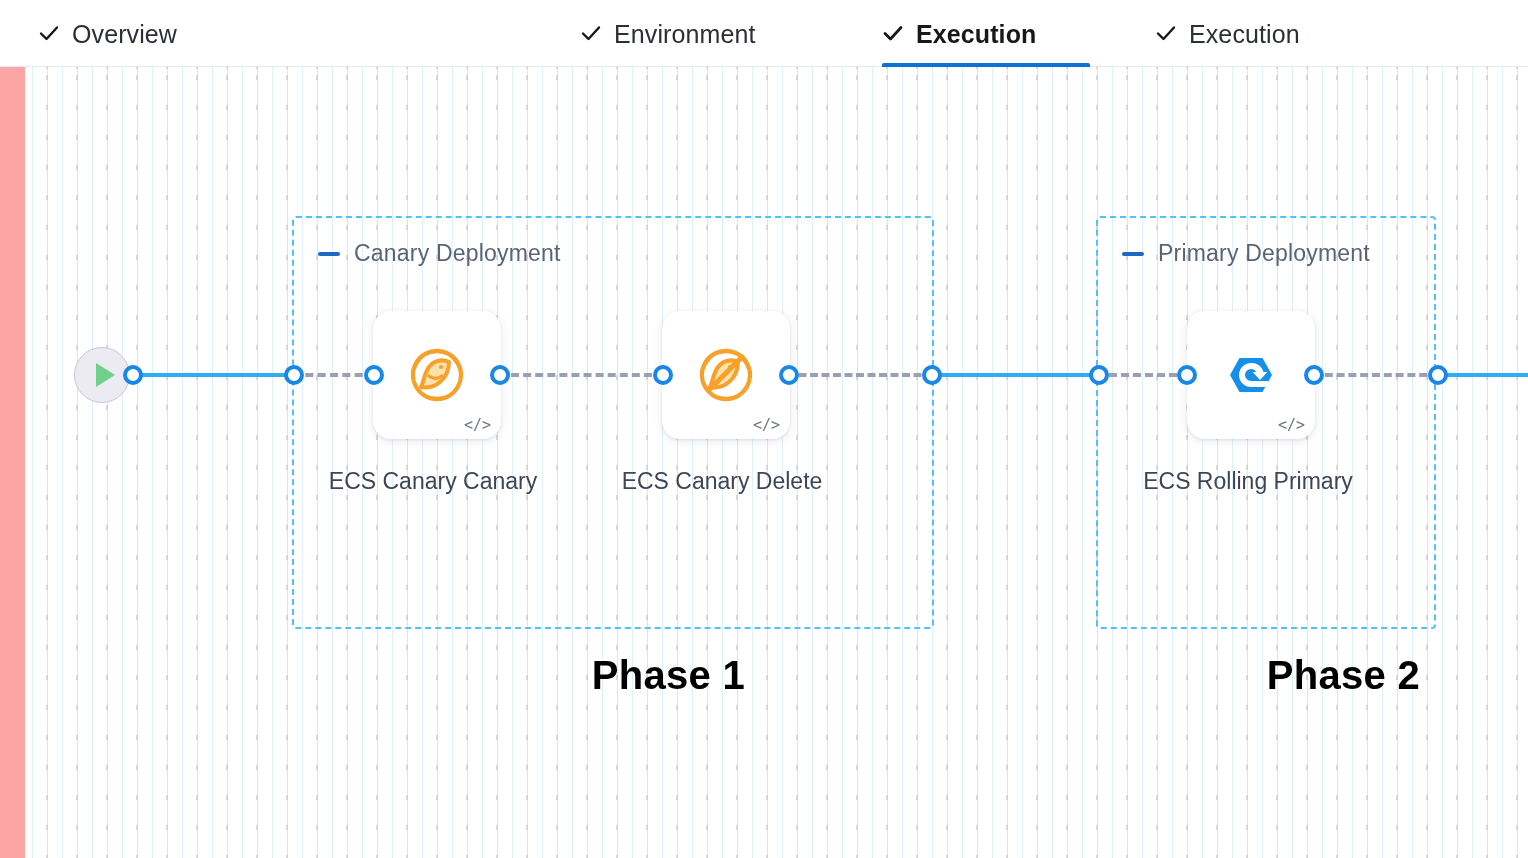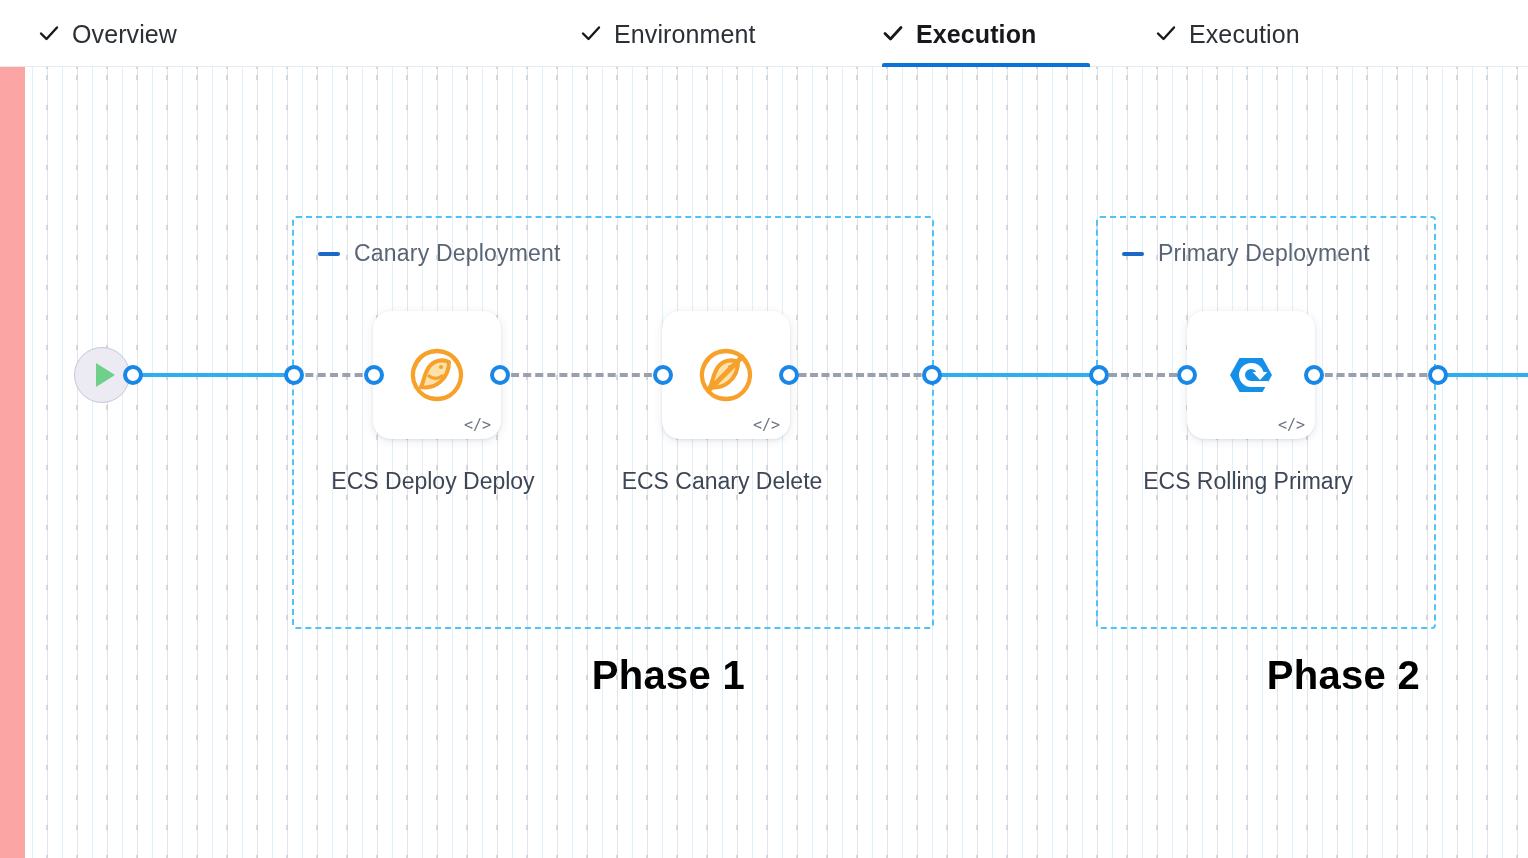--- a/index.html
+++ b/index.html
@@ -376,21 +376,21 @@
         <span class="node-icon">
           <svg width="58" height="58" viewBox="0 0 58 58">
             <path d="M29 5 a24 24 0 1 1 -0.1 0" fill="none" stroke="#f7a02a" stroke-width="4.4" stroke-linecap="round"></path>
             <path d="M41 16 C35 13 26 14 21 21 C16 28 16 35 13 41 C19 42 26 41 32 36 C38 31 41 23 41 16 Z" fill="#fde3ab" stroke="#f7a02a" stroke-width="4" stroke-linejoin="round"></path>
             <path d="M21 30 C25 33 30 33 34 30" fill="none" stroke="#f7a02a" stroke-width="3.4" stroke-linecap="round"></path>
             <circle cx="33" cy="21" r="2.1" fill="#f7a02a"></circle>
           </svg>
         </span>
         <span class="node-code">&lt;/&gt;</span>
       </div>
-      <div class="node-label" style="left:303px; top:399px;">ECS Deploy Deploy</div>
+      <div class="node-label" style="left:303px; top:399px;">ECS Canary Canary</div>
 
       <div class="node" style="left:637px; top:244px;">
         <span class="node-icon">
           <svg width="58" height="58" viewBox="0 0 58 58">
             <path d="M29 5 a24 24 0 1 1 -0.1 0" fill="none" stroke="#f7a02a" stroke-width="4.4" stroke-linecap="round"></path>
             <path d="M41 16 C35 13 26 14 21 21 C16 28 16 35 13 41 C19 42 26 41 32 36 C38 31 41 23 41 16 Z" fill="#fde3ab" stroke="#f7a02a" stroke-width="4" stroke-linejoin="round"></path>
             <circle cx="33" cy="21" r="2.1" fill="#f7a02a"></circle>
             <path d="M12 44 L45 11" fill="none" stroke="#f7a02a" stroke-width="5" stroke-linecap="round"></path>
           </svg>
         </span>

